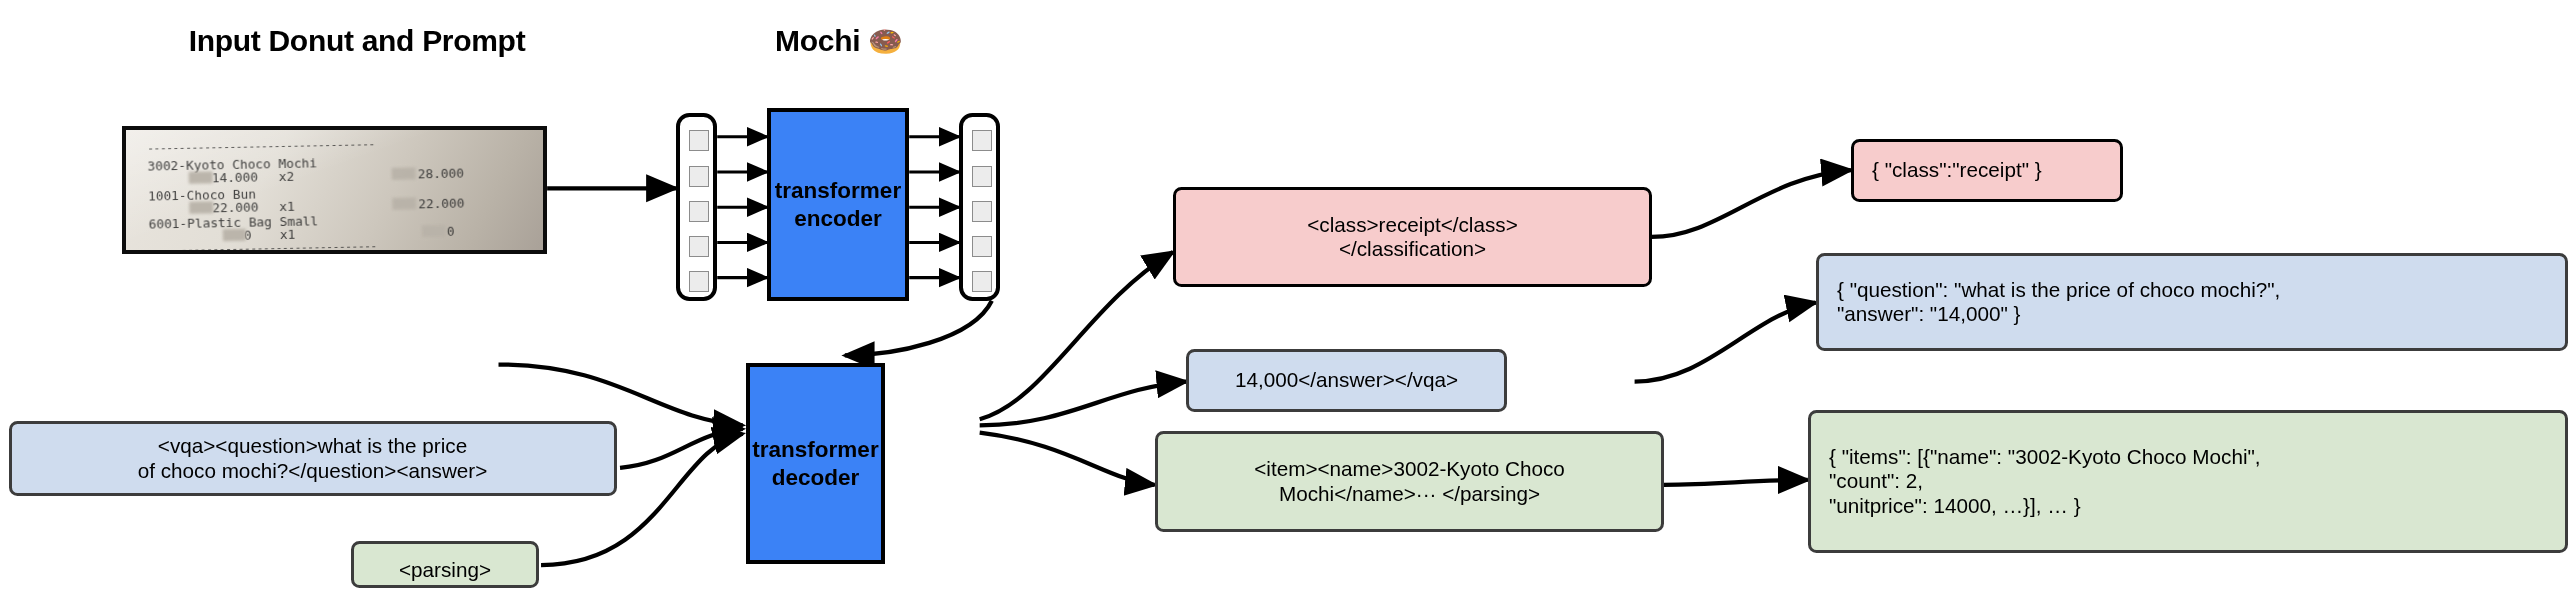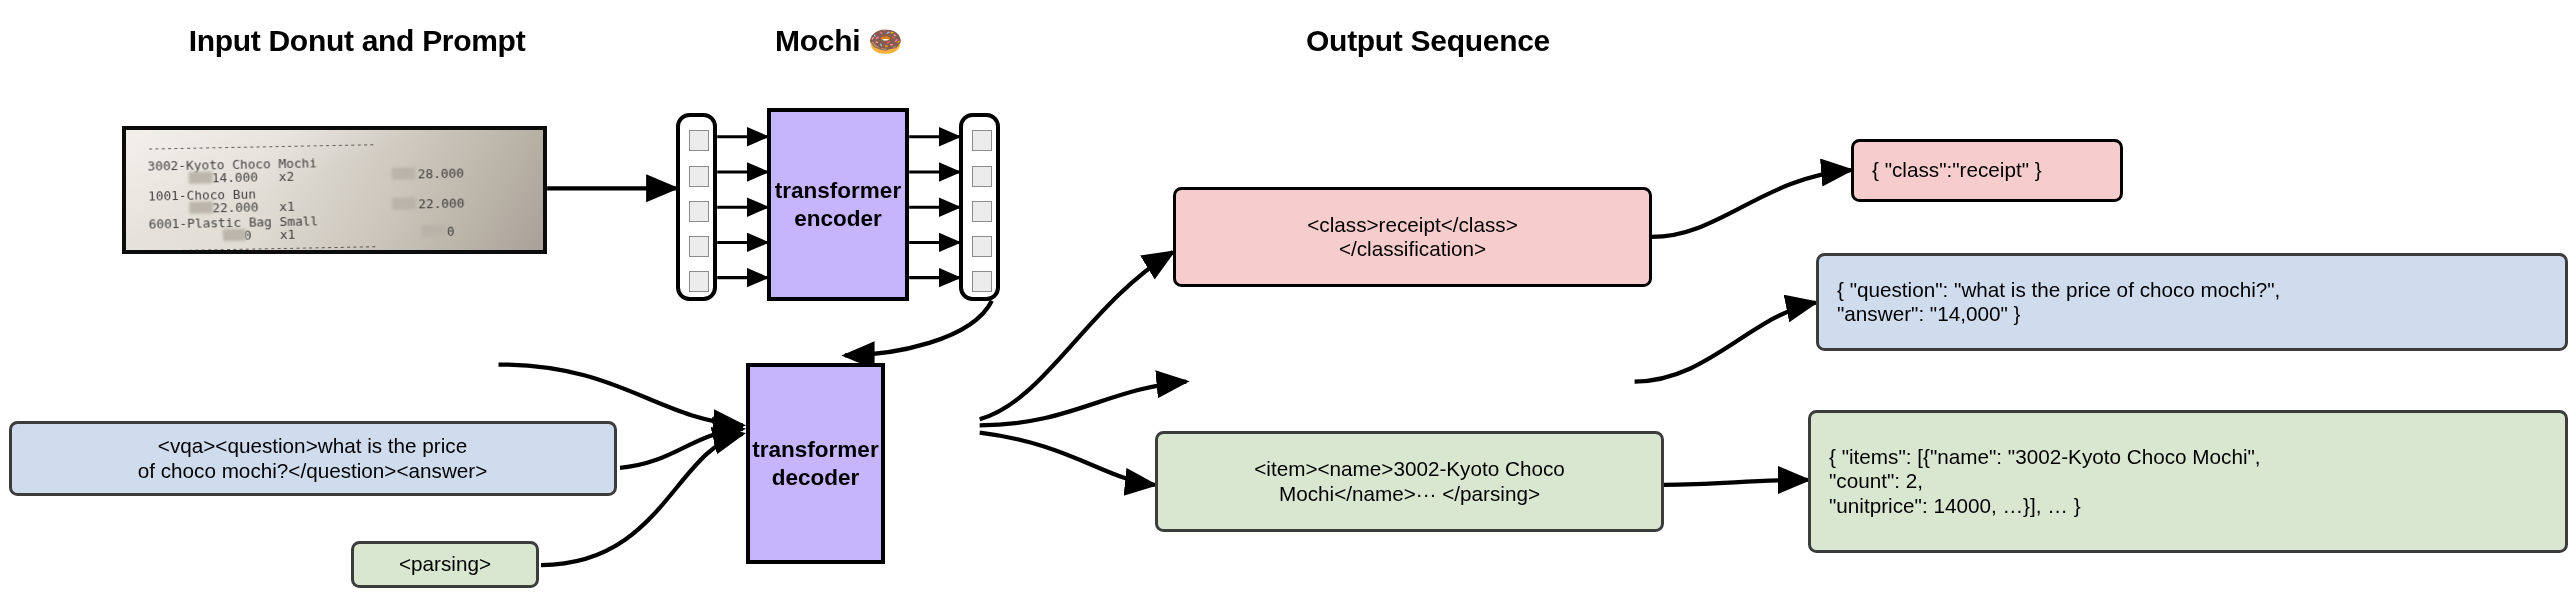--- a/index.html
+++ b/index.html
@@ -37,21 +37,21 @@
   .box.b-dark{border:3px solid #3c3c3c;}
   .box.b-black{border:3.6px solid #000000;}
   .pink {background:#f7cccc;}
   .blue {background:#cfdcee;}
   .green{background:#d9e7d1;}
   .box.left{justify-content:flex-start;text-align:left;}
 
   
   .sqbox{position:absolute;box-sizing:border-box;border:4.3px solid #000;
          display:flex;align-items:center;justify-content:center;text-align:center;
-         font-weight:bold;font-size:22.5px;line-height:1.22;background:#c4b5fd;}
+         font-weight:bold;font-size:22.5px;line-height:1.22;background:#3b82f6;}
   .tokcol{position:absolute;box-sizing:border-box;border:4.3px solid #000;
           border-radius:13.4px;background:#fff;}
   .tok{position:absolute;box-sizing:border-box;border:1.8px solid #8c8c8c;
        background:#ececec;width:20.7px;height:20.7px;}
 
   
   svg.arrows{position:absolute;left:0;top:0;width:2576px;height:613px;overflow:visible;}
 </style>
 </head>
 <body>
@@ -105,23 +105,20 @@
       <path d="M2738,798 C2830,798 2880,790 2975,790" stroke-width="7" marker-end="url(#ahs)"></path>
     </g>
   </svg>
 
   <div class="colhead" style="left:357px;top:24px;">
     <span>Input Donut and Prompt</span>
   </div>
   <div class="colhead" style="left:839px;top:24px;">
     <span>Mochi </span><span class="emoji">🍩</span>
   </div>
-  <div class="colhead" style="left:1428px;top:24px;">
-    <span>Output Sequence</span>
-  </div>
 
   <div class="receipt" style="left:122px;top:126px;width:425px;height:128px;">
     <div class="paper"></div>
     <div class="sheen"></div>
     <div class="rtext">
       <div class="dashrow" style="left:22px;top:9.7px;">------------------------------------</div>
 
       <div class="rline" style="left:22px;top:27px;">3002-Kyoto Choco Mochi</div>
       <div class="rline" style="left:86px;top:40px;">14.000</div>
       <div class="rline" style="left:153px;top:40px;">x2</div>
@@ -173,29 +170,32 @@
     <span style="white-space:pre-line;">transformer
 decoder</span>
   </div>
 
 
   <div class="box b-dark blue" style="left:8.5px;top:421px;width:608px;height:75px;">
     <span>&lt;vqa&gt;&lt;question&gt;what is the price
 of choco mochi?&lt;/question&gt;&lt;answer&gt;</span>
   </div>
 
-  <div class="box b-dark green" style="left:351px;top:541px;width:188px;height:47px;">
+  <div class="box b-dark green" style="left:351px;top:541px;width:188px;height:47px;align-items:flex-end;">
     <span>&lt;parsing&gt;</span>
   </div>
 
   <div class="box b-black pink" style="left:1173px;top:187px;width:479px;height:100px;text-align:center;">
     <span>&lt;class&gt;receipt&lt;/class&gt;
 &lt;/classification&gt;</span>
   </div>
 
+  <div class="box b-dark blue" style="left:1186px;top:349px;width:321px;height:63px;">
+    <span>14,000&lt;/answer&gt;&lt;/vqa&gt;</span>
+  </div>
 
   <div class="box b-dark green" style="left:1155px;top:431px;width:509px;height:101px;">
     <span>&lt;item&gt;&lt;name&gt;3002-Kyoto Choco
 Mochi&lt;/name&gt;··· &lt;/parsing&gt;</span>
   </div>
 
   <div class="box b-black pink left" style="left:1851px;top:139px;width:272px;height:63px;padding-left:18px;">
     <span>{ "class":"receipt" }</span>
   </div>
 

